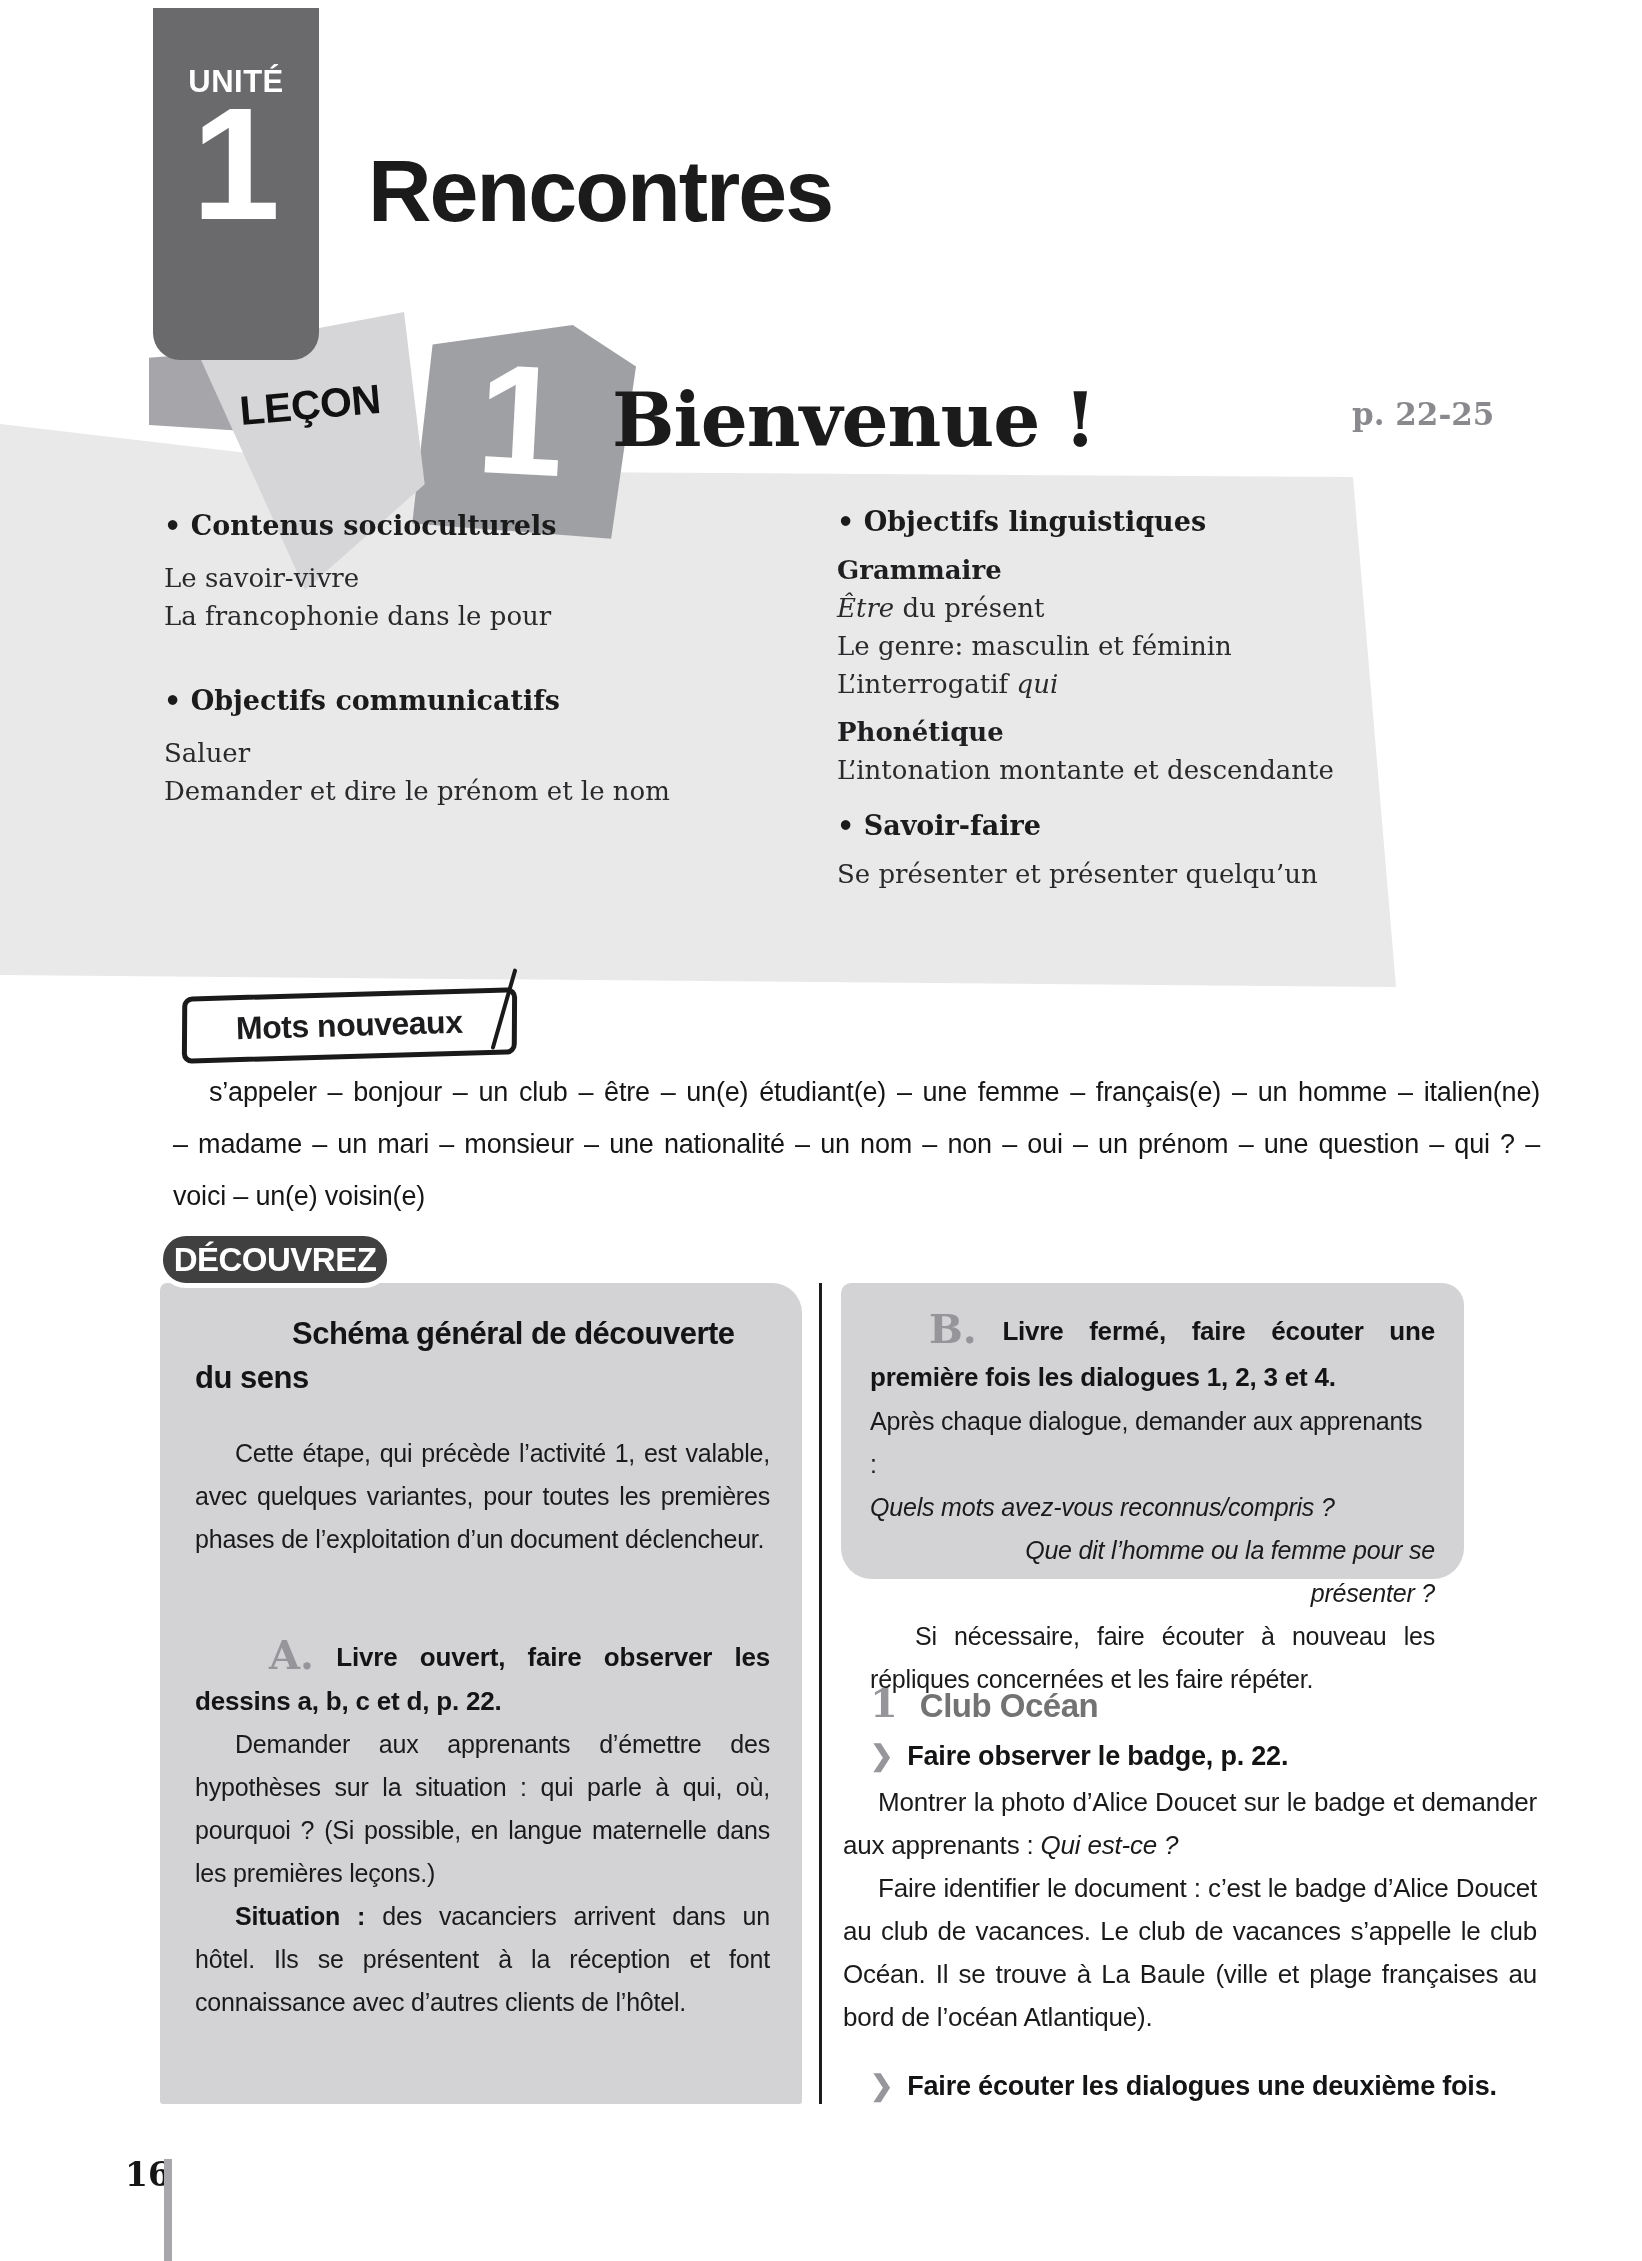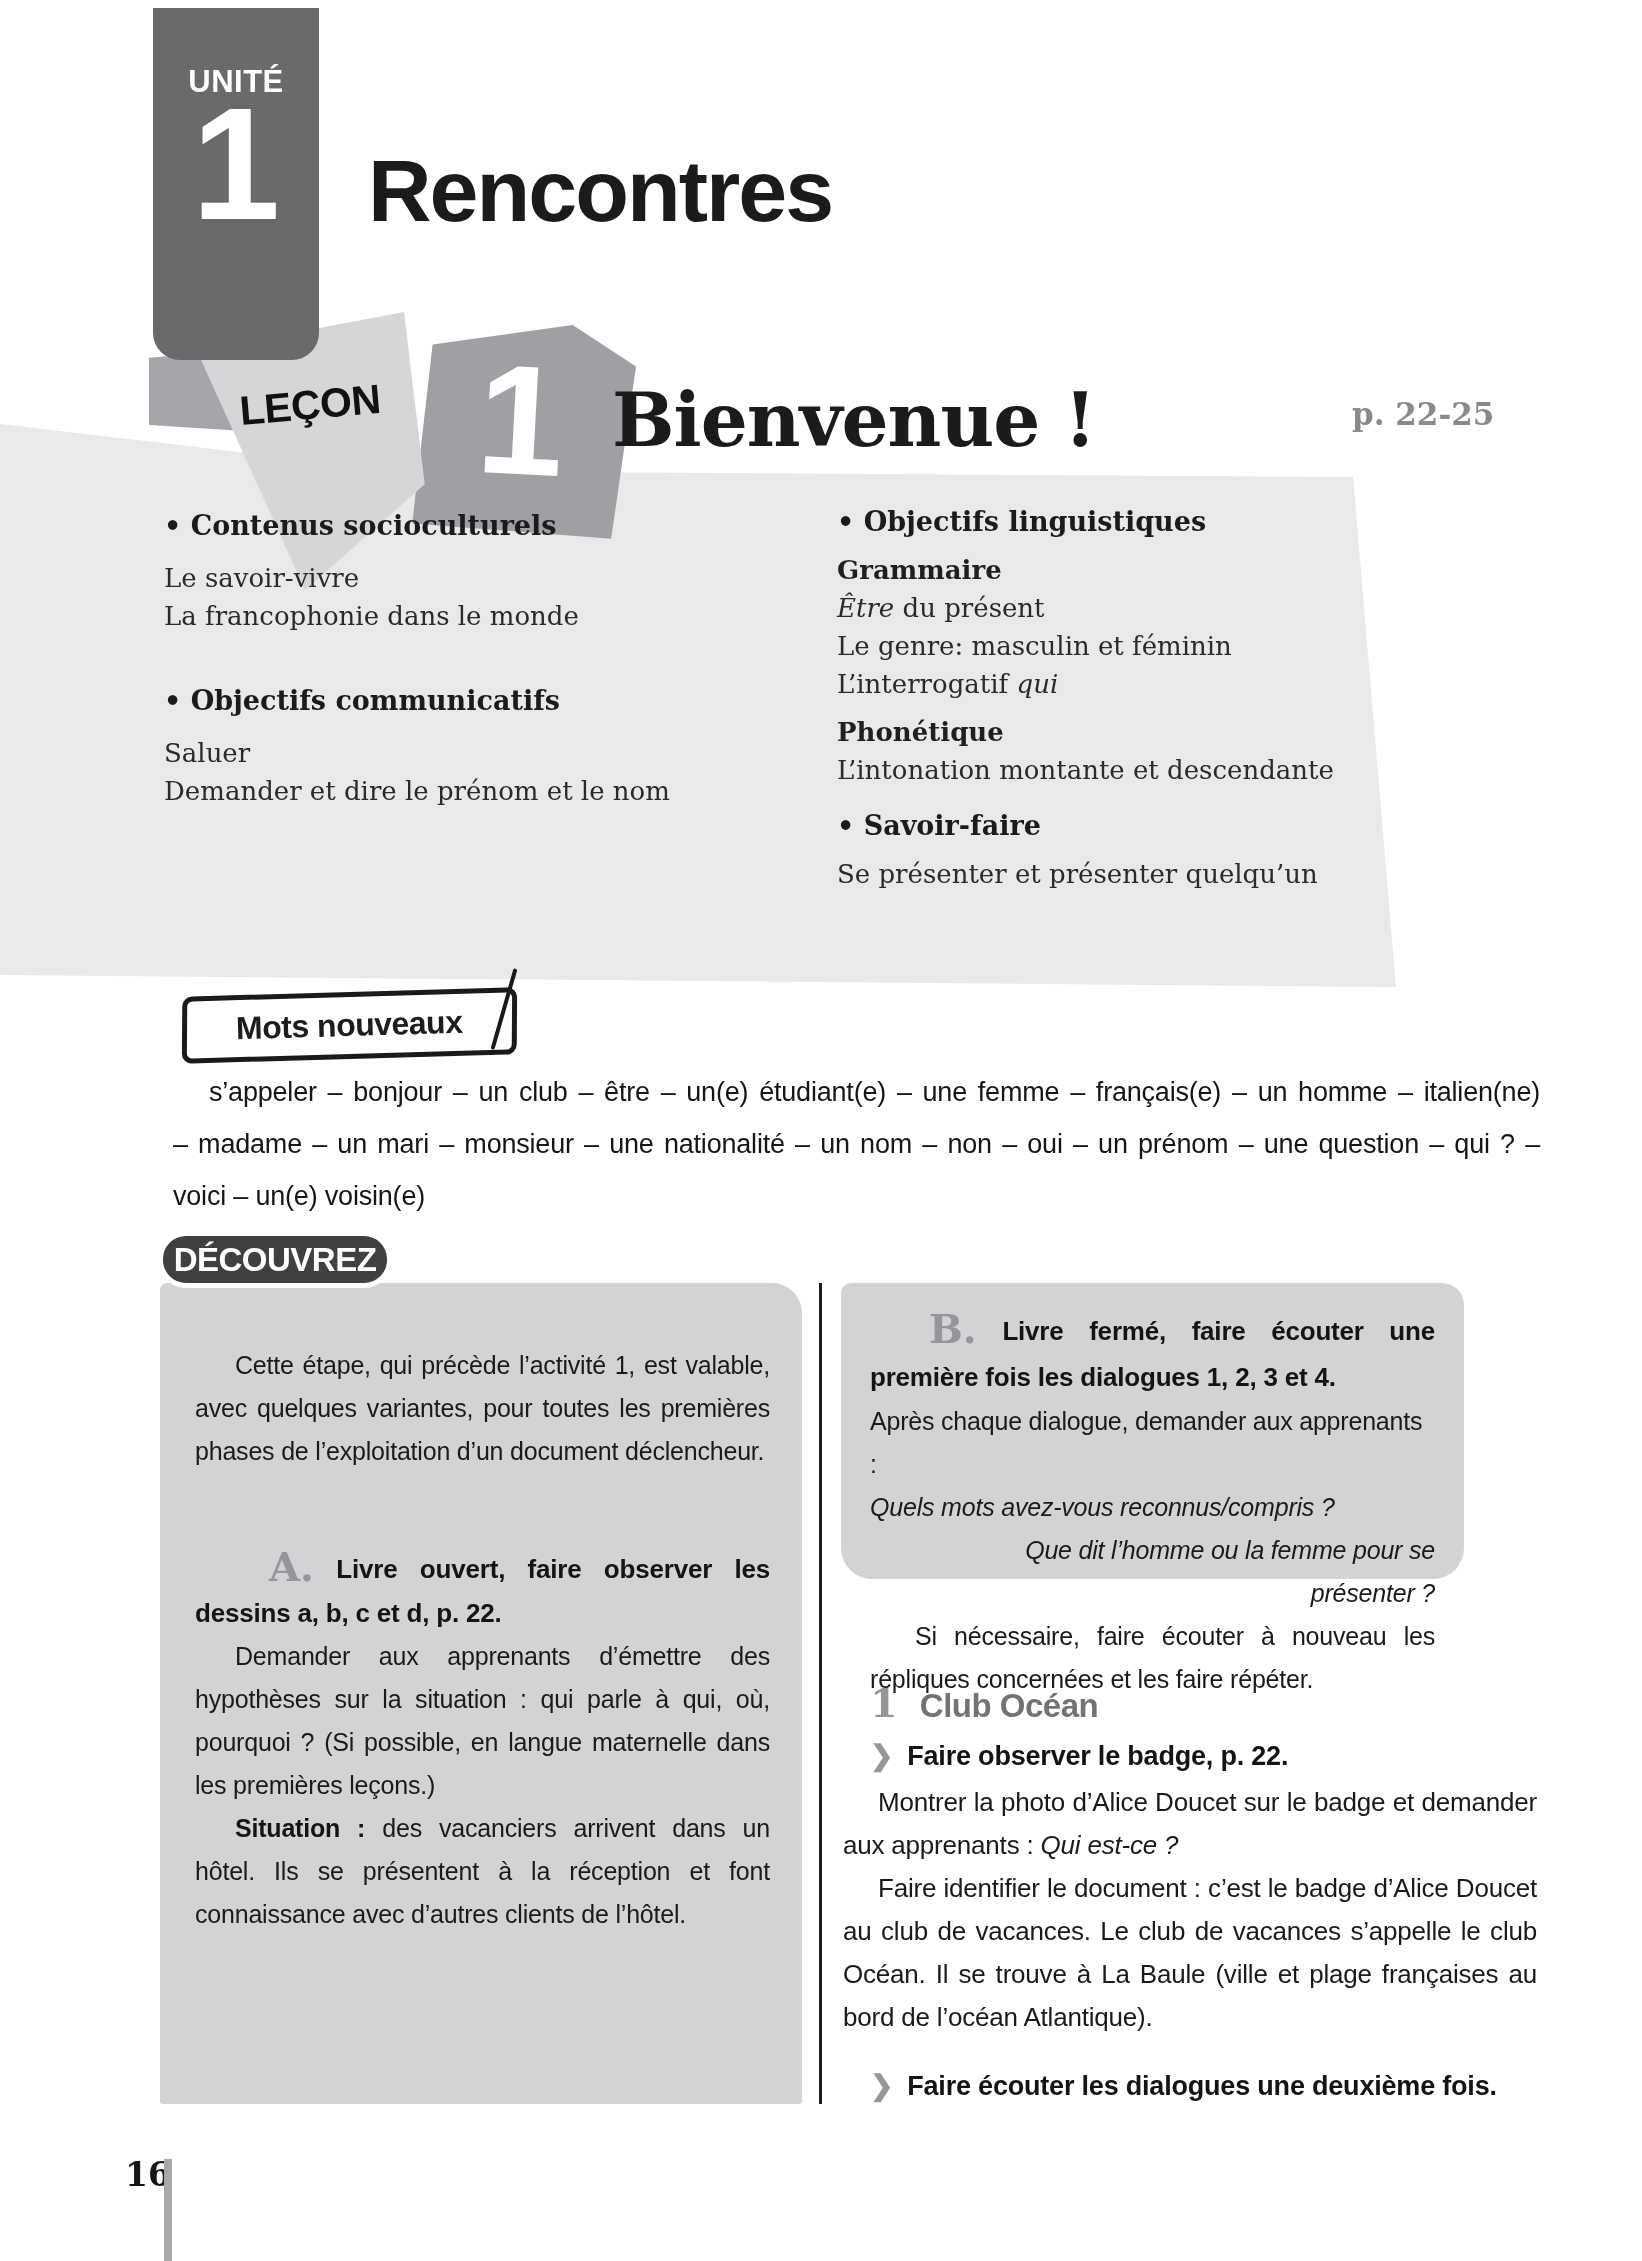--- a/index.html
+++ b/index.html
@@ -105,21 +105,21 @@
 <div class="abs lesson-number">1</div>
 <div class="abs plate-light"></div>
 <div class="abs lecon-label">LEÇON</div>
 <h2 class="abs lesson-title">Bienvenue !</h2>
 <div class="abs lesson-pages">p. 22-25</div>
 
 <div class="abs obj-col obj-col1">
   <p class="obj-header">• Contenus socioculturels</p>
   <div class="sp28"></div>
   <p class="obj-line">Le savoir-vivre</p>
-  <p class="obj-line">La francophonie dans le monde</p>
+  <p class="obj-line">La francophonie dans le pour</p>
   <div class="sp95"></div>
   <p class="obj-header">• Objectifs communicatifs</p>
   <div class="sp28"></div>
   <p class="obj-line">Saluer</p>
   <p class="obj-line">Demander et dire le prénom et le nom</p>
 </div>
 
 <div class="abs obj-col obj-col2">
   <p class="obj-header">• Objectifs linguistiques</p>
   <div class="sp20"></div>
@@ -141,20 +141,21 @@
 </div>
 <div class="abs mots-slash"></div>
 <div class="abs word-list">
   <p class="word-line first">s’appeler – bonjour – un club – être – un(e) étudiant(e) – une femme – français(e) – un homme – italien(ne)</p>
   <p class="word-line">– madame – un mari – monsieur – une nationalité – un nom – non – oui – un prénom – une question – qui ? –</p>
   <p class="word-line last">voici – un(e) voisin(e)</p>
 </div>
 
 <div class="abs left-box">
   <div class="left-box-inner">
+    <p class="schema-title">Schéma général de découverte du sens</p>
     <p class="p0 body-txt just ind" style="margin-top:32px;">Cette étape, qui précède l’activité 1, est valable, avec quelques variantes, pour toutes les premières phases de l’exploitation d’un document déclencheur.</p>
     <p class="p0 body-txt just mt150" style="text-indent:74px;line-height:44px;"><span class="bigletter">A.</span><span class="lead-bold"> Livre ouvert, faire observer les dessins a, b, c et d, p. 22.</span></p>
     <p class="p0 body-txt just ind">Demander aux apprenants d’émettre des hypothèses sur la situation : qui parle à qui, où, pourquoi ? (Si possible, en langue maternelle dans les premières leçons.)</p>
     <p class="p0 body-txt just ind"><span class="lead-bold" style="font-size:25px;">Situation : </span><span>des vacanciers arrivent dans un hôtel. Ils se présentent à la réception et font connaissance avec d’autres clients de l’hôtel.</span></p>
   </div>
 </div>
 <div class="abs discover-banner">
   <span>DÉCOUVREZ</span>
 </div>
 <div class="abs col-rule"></div>

